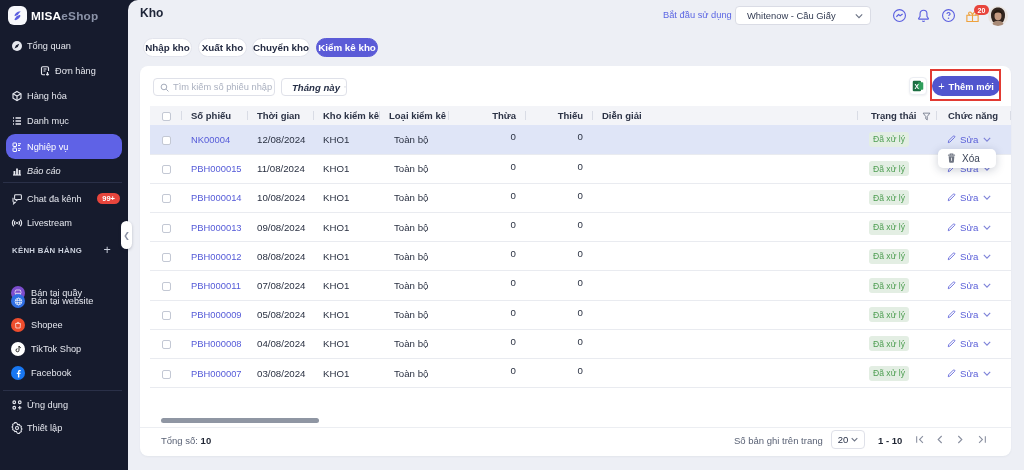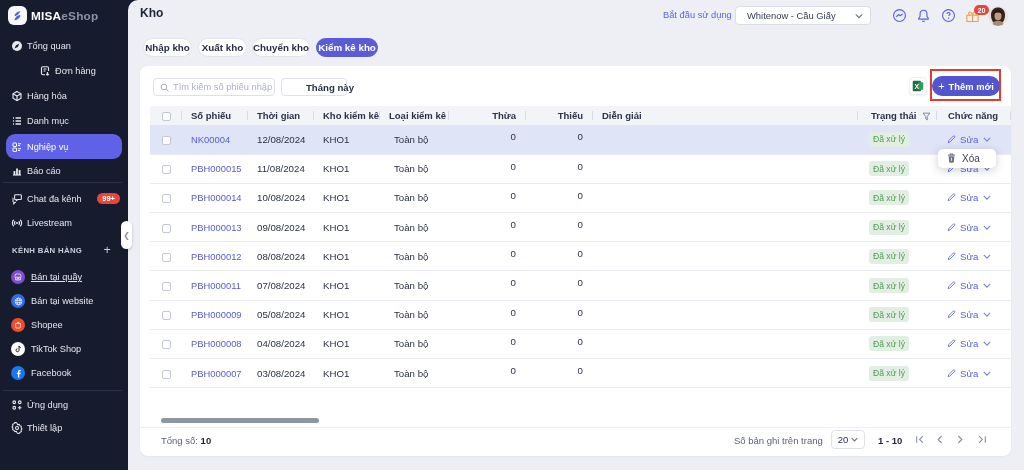--- a/index.html
+++ b/index.html
@@ -37,21 +37,21 @@
 .badge20 { position:absolute; left:846px; top:5px; background:#e8453c; color:#fff; font-size:7px; font-weight:bold; border-radius:6px; padding:1.5px 3.5px; line-height:1; z-index:3; }
 
 .tab { position:absolute; top:38px; height:19px; border-radius:10px; background:#fff; border:1px solid #e2e4ec; font-size:9.8px; font-weight:bold; color:#252c43; display:flex; align-items:center; justify-content:center; white-space:nowrap; }
 .tab.active { background:#5b5bd7; border-color:#5b5bd7; color:#fff; }
 
 
 .card { position:absolute; left:12px; top:66px; width:871px; height:390px; background:#fff; border-radius:8px; box-shadow:0 1px 2px rgba(40,50,80,.05); }
 .search { position:absolute; left:13px; top:12px; width:122px; height:18px; border:1px solid #dfe1e9; border-radius:4px; display:flex; align-items:center; background:#fff; }
 .search .ph { font-size:9.3px; color:#abb1c0; margin-left:4px; white-space:nowrap; overflow:hidden; }
 .monthsel { position:absolute; left:141px; top:12px; width:66px; height:18px; border:1px solid #dfe1e9; border-radius:4px; display:flex; align-items:center; font-size:9.6px; color:#273047; font-weight:bold; white-space:nowrap; }
-.monthsel .txt { margin-left:24px; }
+.monthsel .txt { margin-left:10px;font-style:italic; }
 .excelbtn { position:absolute; left:769px; top:11px; width:18px; height:18px; background:#fff; border:1px solid #eceef3; border-radius:4px; box-shadow:0 1px 2px rgba(40,50,80,.08); display:flex; align-items:center; justify-content:center; }
 .addbtn { position:absolute; left:792px; top:10px; width:68px; height:20px; background:#5155ce; border-radius:10px; color:#fff; font-size:9.4px; font-weight:bold; display:flex; align-items:center; justify-content:center; white-space:nowrap; }
 .addbtn .plus { font-size:11px; font-weight:normal; margin-right:4px; }
 .redrect { position:absolute; left:790px; top:3px; width:71px; height:32px; border:2.7px solid #e23a32; z-index:5; }
 
 
 table { position:absolute; left:10px; top:40px; border-collapse:collapse; table-layout:fixed; width:861px; }
 th { background:#f3f4f8; height:19px; font-size:9.5px; color:#2b3245; text-align:left; font-weight:bold; padding:0 0 0 9px; position:relative; white-space:nowrap; overflow:hidden;}
 th.r, td.r { text-align:right; padding-right:10px; }
 th .vsep { position:absolute; right:0; top:5px; height:9px; width:1px; background:#d9dce5; }
@@ -109,21 +109,21 @@
       <span class="lb">Danh mục</span>
     </div>
     <div class="mi active" style="top:134px;">
       <svg class="ic" viewBox="0 0 24 24">
           <rect x="4" y="4" width="7" height="7" rx="1" stroke="#fff" stroke-width="2" fill="none"></rect>
           <rect x="4" y="14" width="7" height="7" rx="1" stroke="#fff" stroke-width="2" fill="none"></rect>
           <path d="M14 5.5h6M14 9h4M14 15.5h6M14 19h4" stroke="#fff" stroke-width="2"></path>
         </svg>
       <span class="lb" style="color:#fff;">Nghiệp vụ</span>
     </div>
-    <div class="mi" style="top:158px;">
+    <div class="mi" style="top:158px;font-style:italic;">
       <svg class="ic" viewBox="0 0 24 24">
           <path d="M4 20h16" stroke="#e6e8ef" stroke-width="2.3"></path>
           <rect x="5" y="12" width="3.6" height="8" fill="#e6e8ef"></rect>
           <rect x="10.2" y="7" width="3.6" height="13" fill="#e6e8ef"></rect>
           <rect x="15.4" y="10" width="3.6" height="10" fill="#e6e8ef"></rect>
         </svg>
       <span class="lb">Báo cáo</span>
     </div>
     <div class="sep" style="top:182px;"></div>
     <div class="mi" style="top:186px;">
@@ -136,21 +136,21 @@
     </div>
     <div class="mi" style="top:210px;">
       <svg class="ic" viewBox="0 0 24 24">
           <circle cx="12" cy="12" r="2" fill="#e6e8ef"></circle>
           <path d="M8.5 15.5a5 5 0 010-7M15.5 8.5a5 5 0 010 7" stroke="#e6e8ef" stroke-width="2.3" fill="none"></path>
           <path d="M5.5 18.5a9 9 0 010-13M18.5 5.5a9 9 0 010 13" stroke="#e6e8ef" stroke-width="2.3" fill="none"></path>
         </svg>
       <span class="lb">Livestream</span>
     </div>
     <div class="grouplabel" style="top:246px;">KÊNH BÁN HÀNG<span style="position:absolute;right:11px;top:-3px;font-size:12.5px;font-weight:normal;color:#c9cfdb;">+</span></div>
-    <div class="chan" style="top:265px;text-decoration:underline;">
+    <div class="chan" style="top:281px;">
       <span class="cc" style="background:#7c4dce;">
           <svg width="8" height="8" viewBox="0 0 16 16">
             <path d="M2 6l1.5-4h9L14 6v1.5a2 2 0 01-4 0 2 2 0 01-4 0 2 2 0 01-4 0zM3 9v5h10V9M6 14v-3h4v3" stroke="#fff" stroke-width="1.3" fill="none"></path>
           </svg>
         </span>
       <span class="lb">Bán tại quầy</span>
     </div>
     <div class="chan" style="top:289px;">
       <span class="cc" style="background:#2f6fe4;">
           <svg width="9" height="9" viewBox="0 0 16 16">

